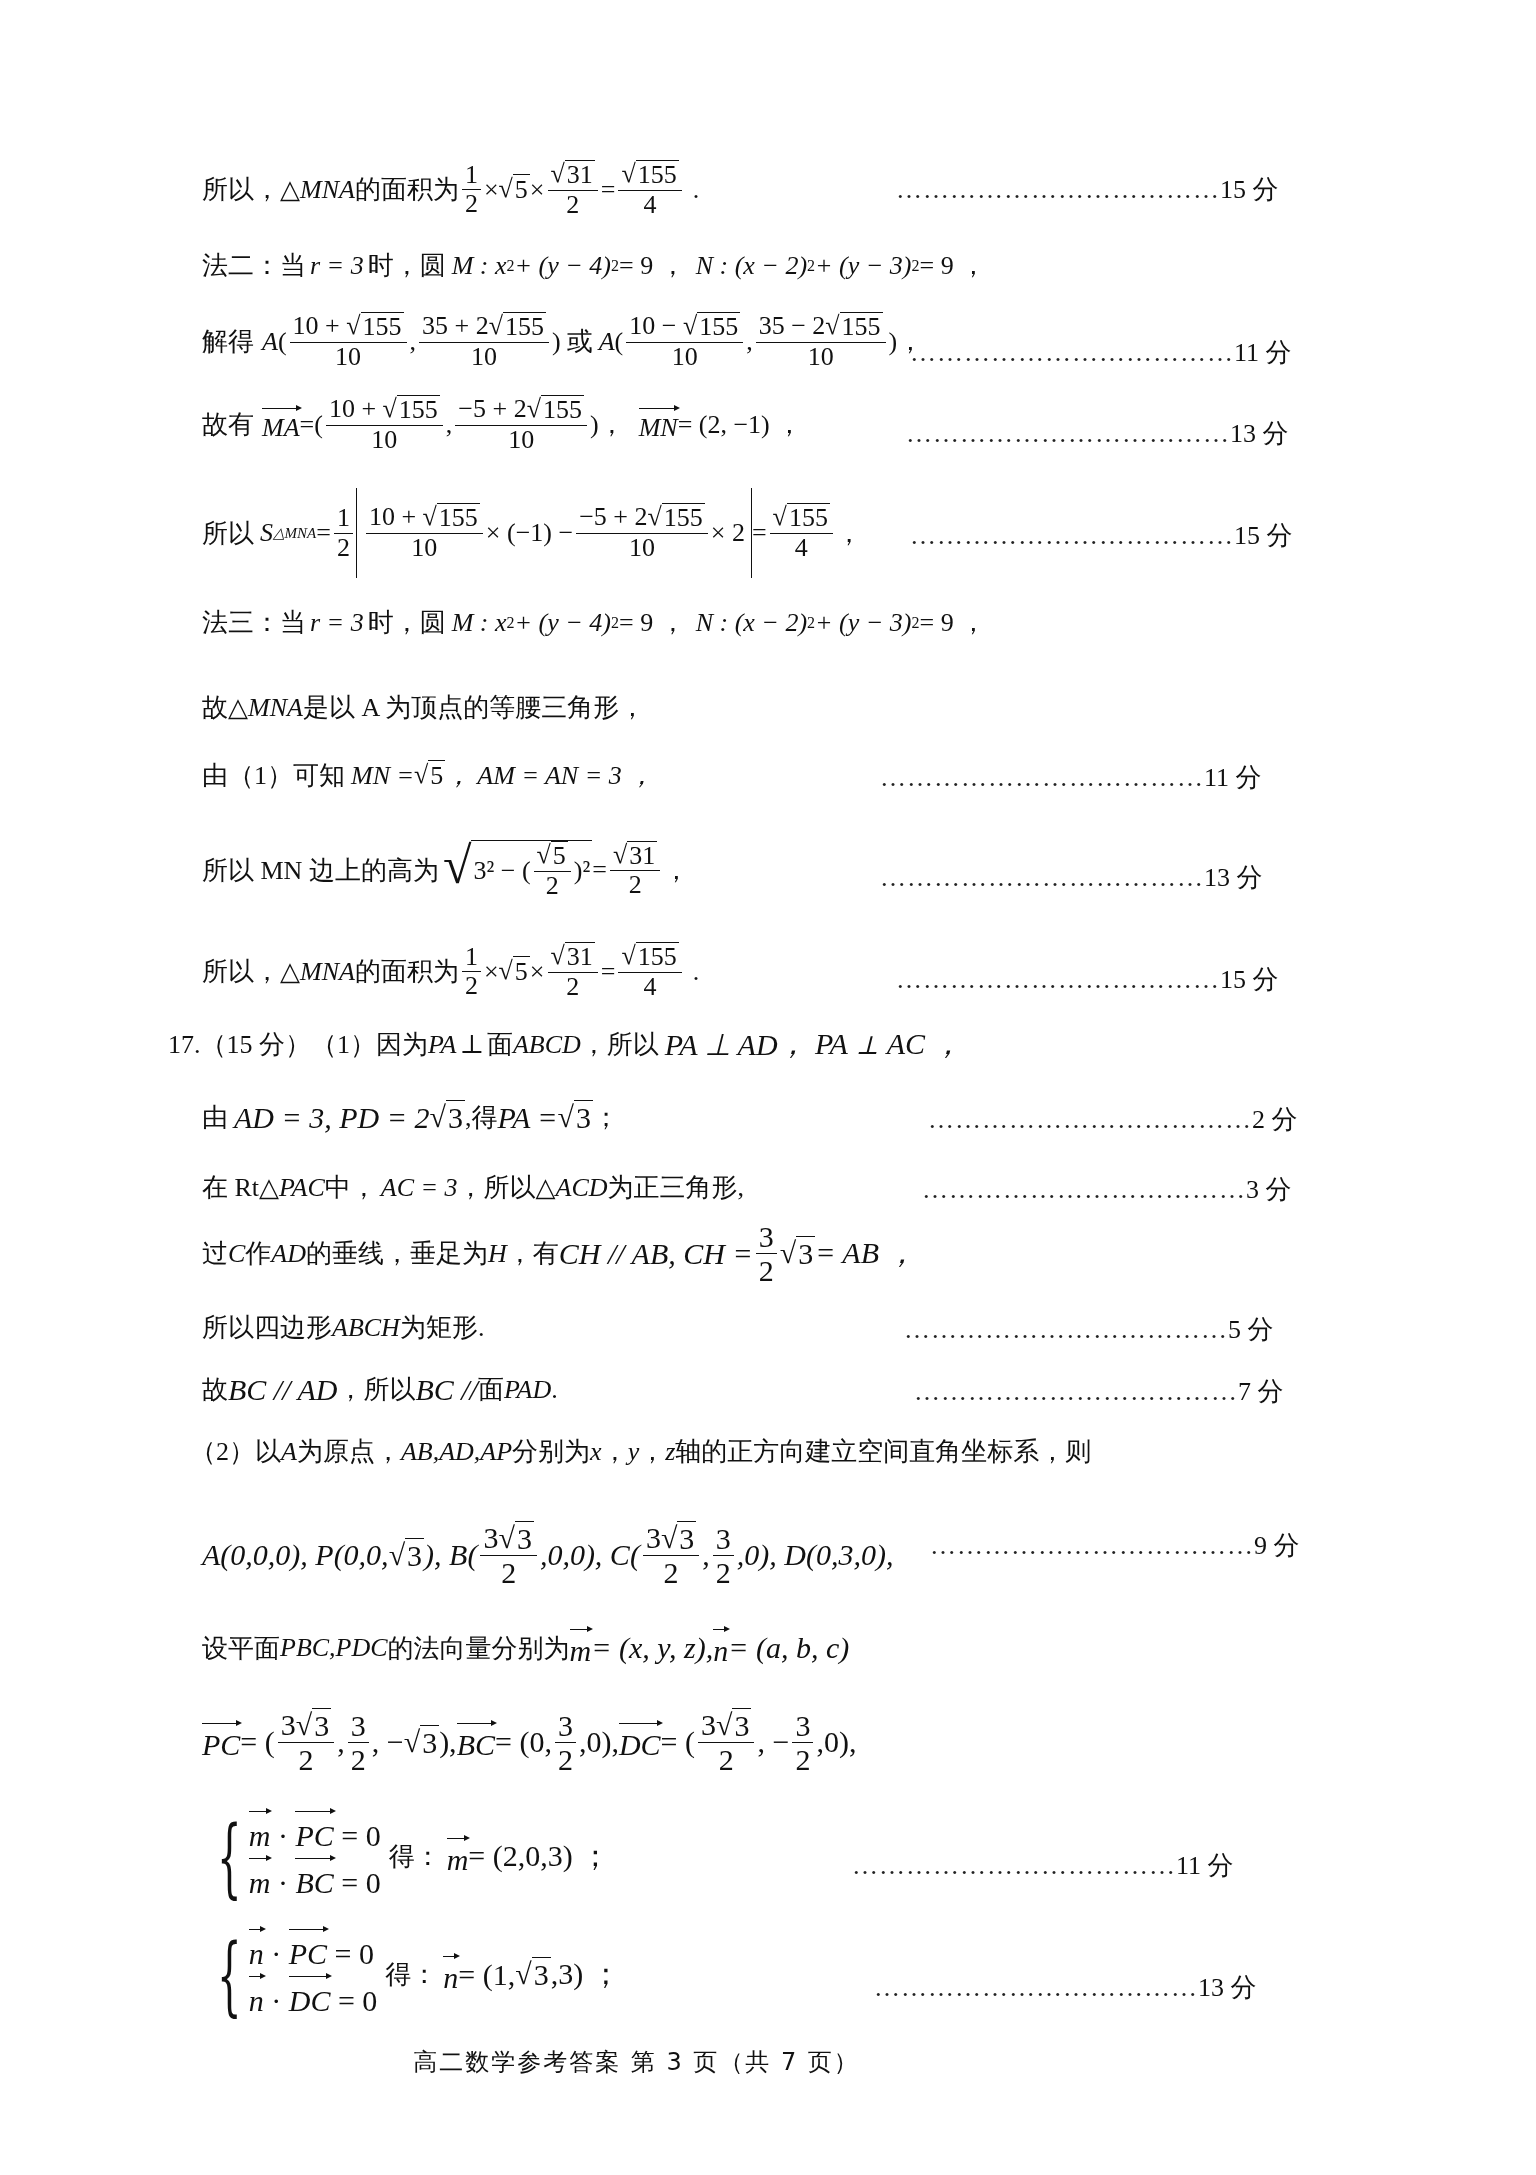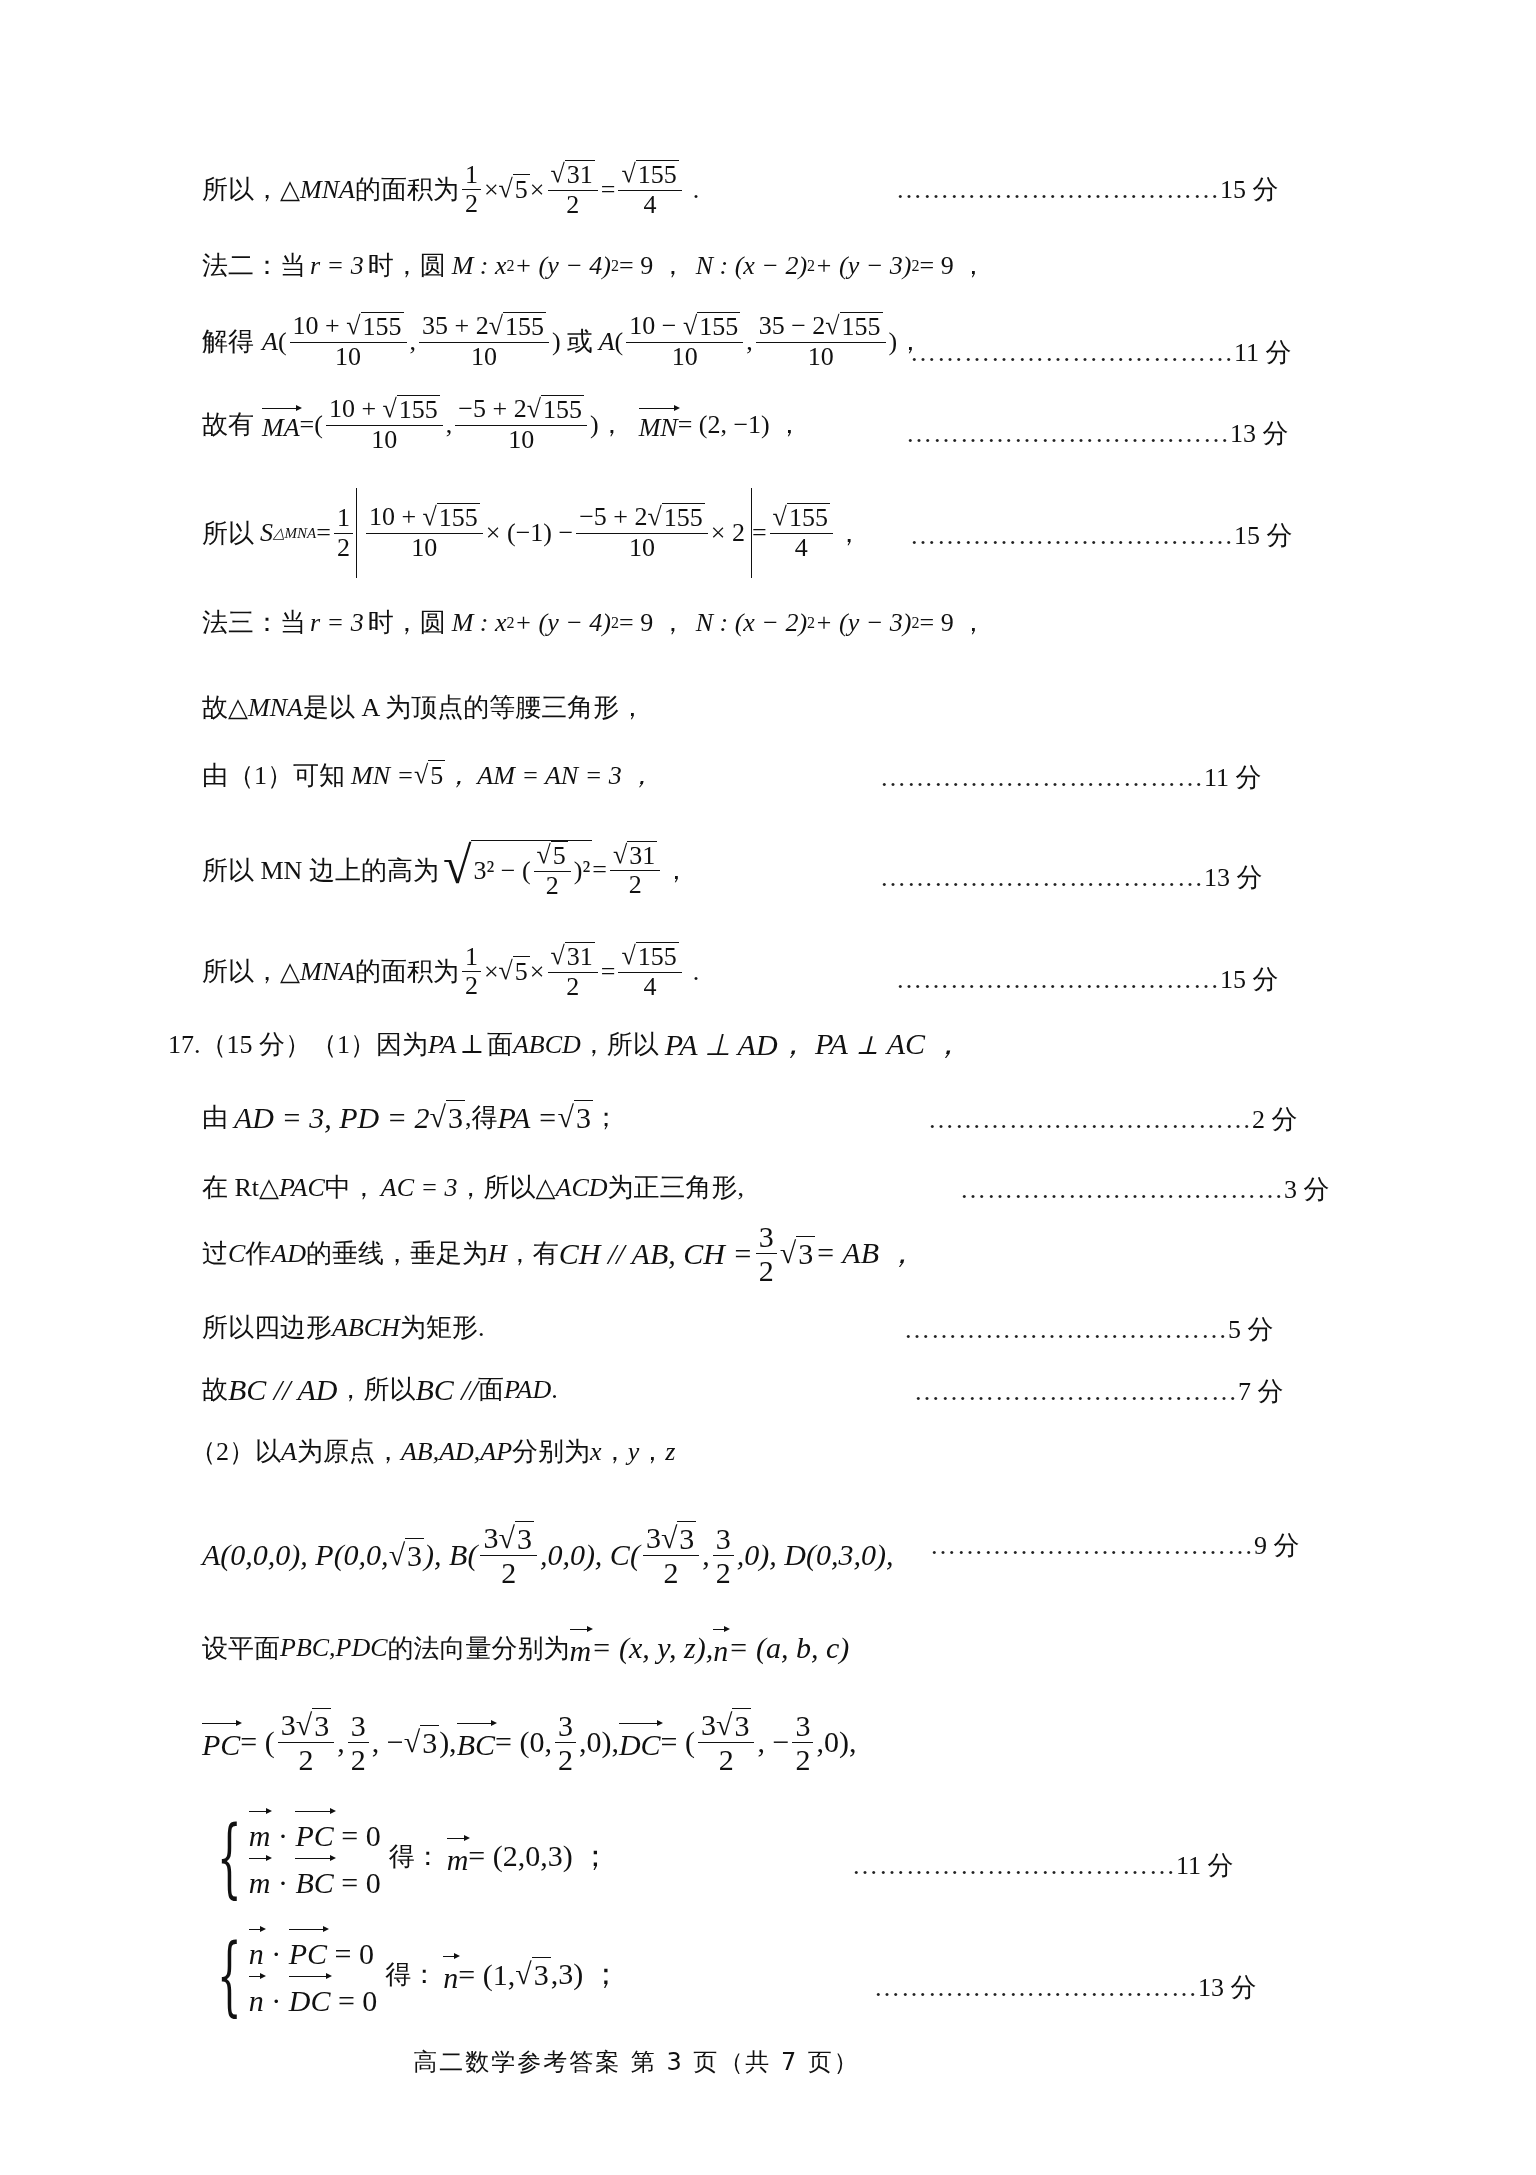--- a/index.html
+++ b/index.html
@@ -322,21 +322,21 @@
 
 <div class="line" style="top:1170px;">
   <span>在 Rt△</span>
     <span class="m">PAC</span>
     <span> 中，</span>
     <span class="m" style="margin-left:4px;">AC = 3</span>
     <span> ，所以△</span>
     <span class="m">ACD</span>
     <span> 为正三角形,</span>
 </div>
-<div class="score" style="left:960px; top:1172px;text-align:right;"><span class="dots">………………………………</span><span>3 分</span></div>
+<div class="score" style="left:922px; top:1172px;text-align:right;"><span class="dots">………………………………</span><span>3 分</span></div>
 
 <div class="line" style="top:1220px;">
   <span>过 </span>
     <span class="m">C</span>
     <span> 作 </span>
     <span class="m">AD</span>
     <span> 的垂线，垂足为 </span>
     <span class="m">H</span>
     <span>，有 </span>
   <span class="m" style="font-size:30px;">CH // AB, CH = </span>
@@ -373,20 +373,21 @@
   <span>（2）以 </span>
     <span class="m">A</span>
     <span> 为原点，</span>
     <span class="m">AB,AD,AP</span>
     <span> 分别为 </span>
     <span class="m">x</span>
     <span>，</span>
     <span class="m">y</span>
     <span>，</span>
     <span class="m">z</span>
+    <span> 轴的正方向建立空间直角坐标系，则</span>
 </div>
 
 <div class="line" style="top:1505px; font-size:30px;margin-top:16px;">
   <span class="m">A(0,0,0), P(0,0,</span>
     <span class="sqrt">
       <span class="rad">√</span>
       <span class="arg">3</span>
     </span>
     <span class="m">), B(</span>
   <span class="frac">

